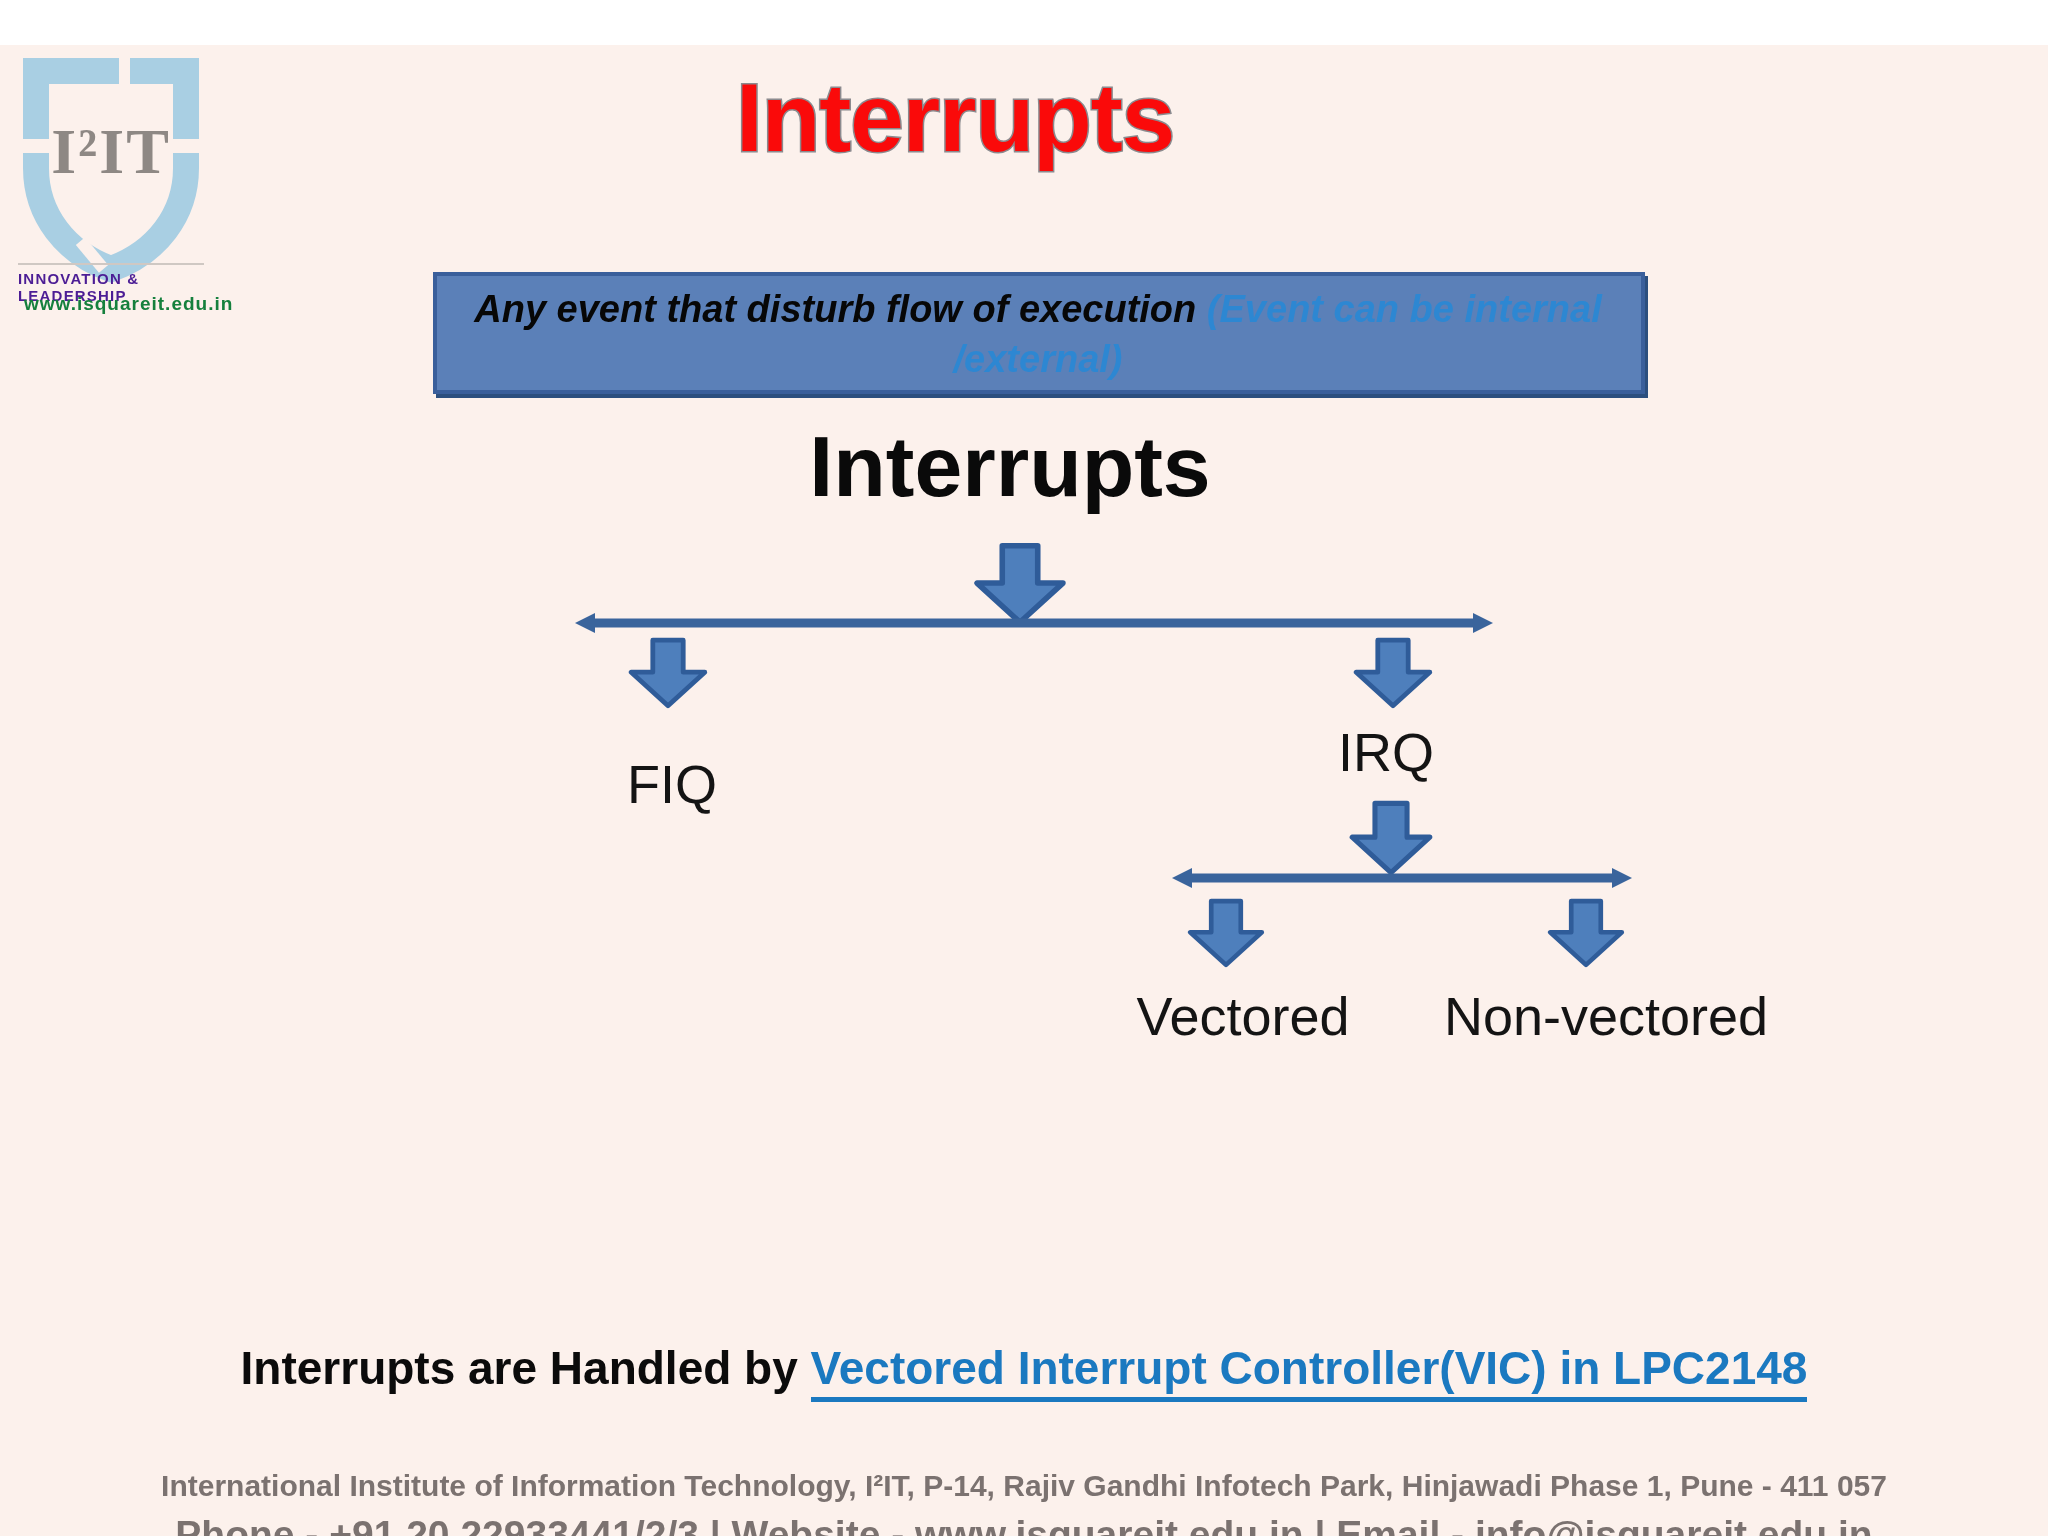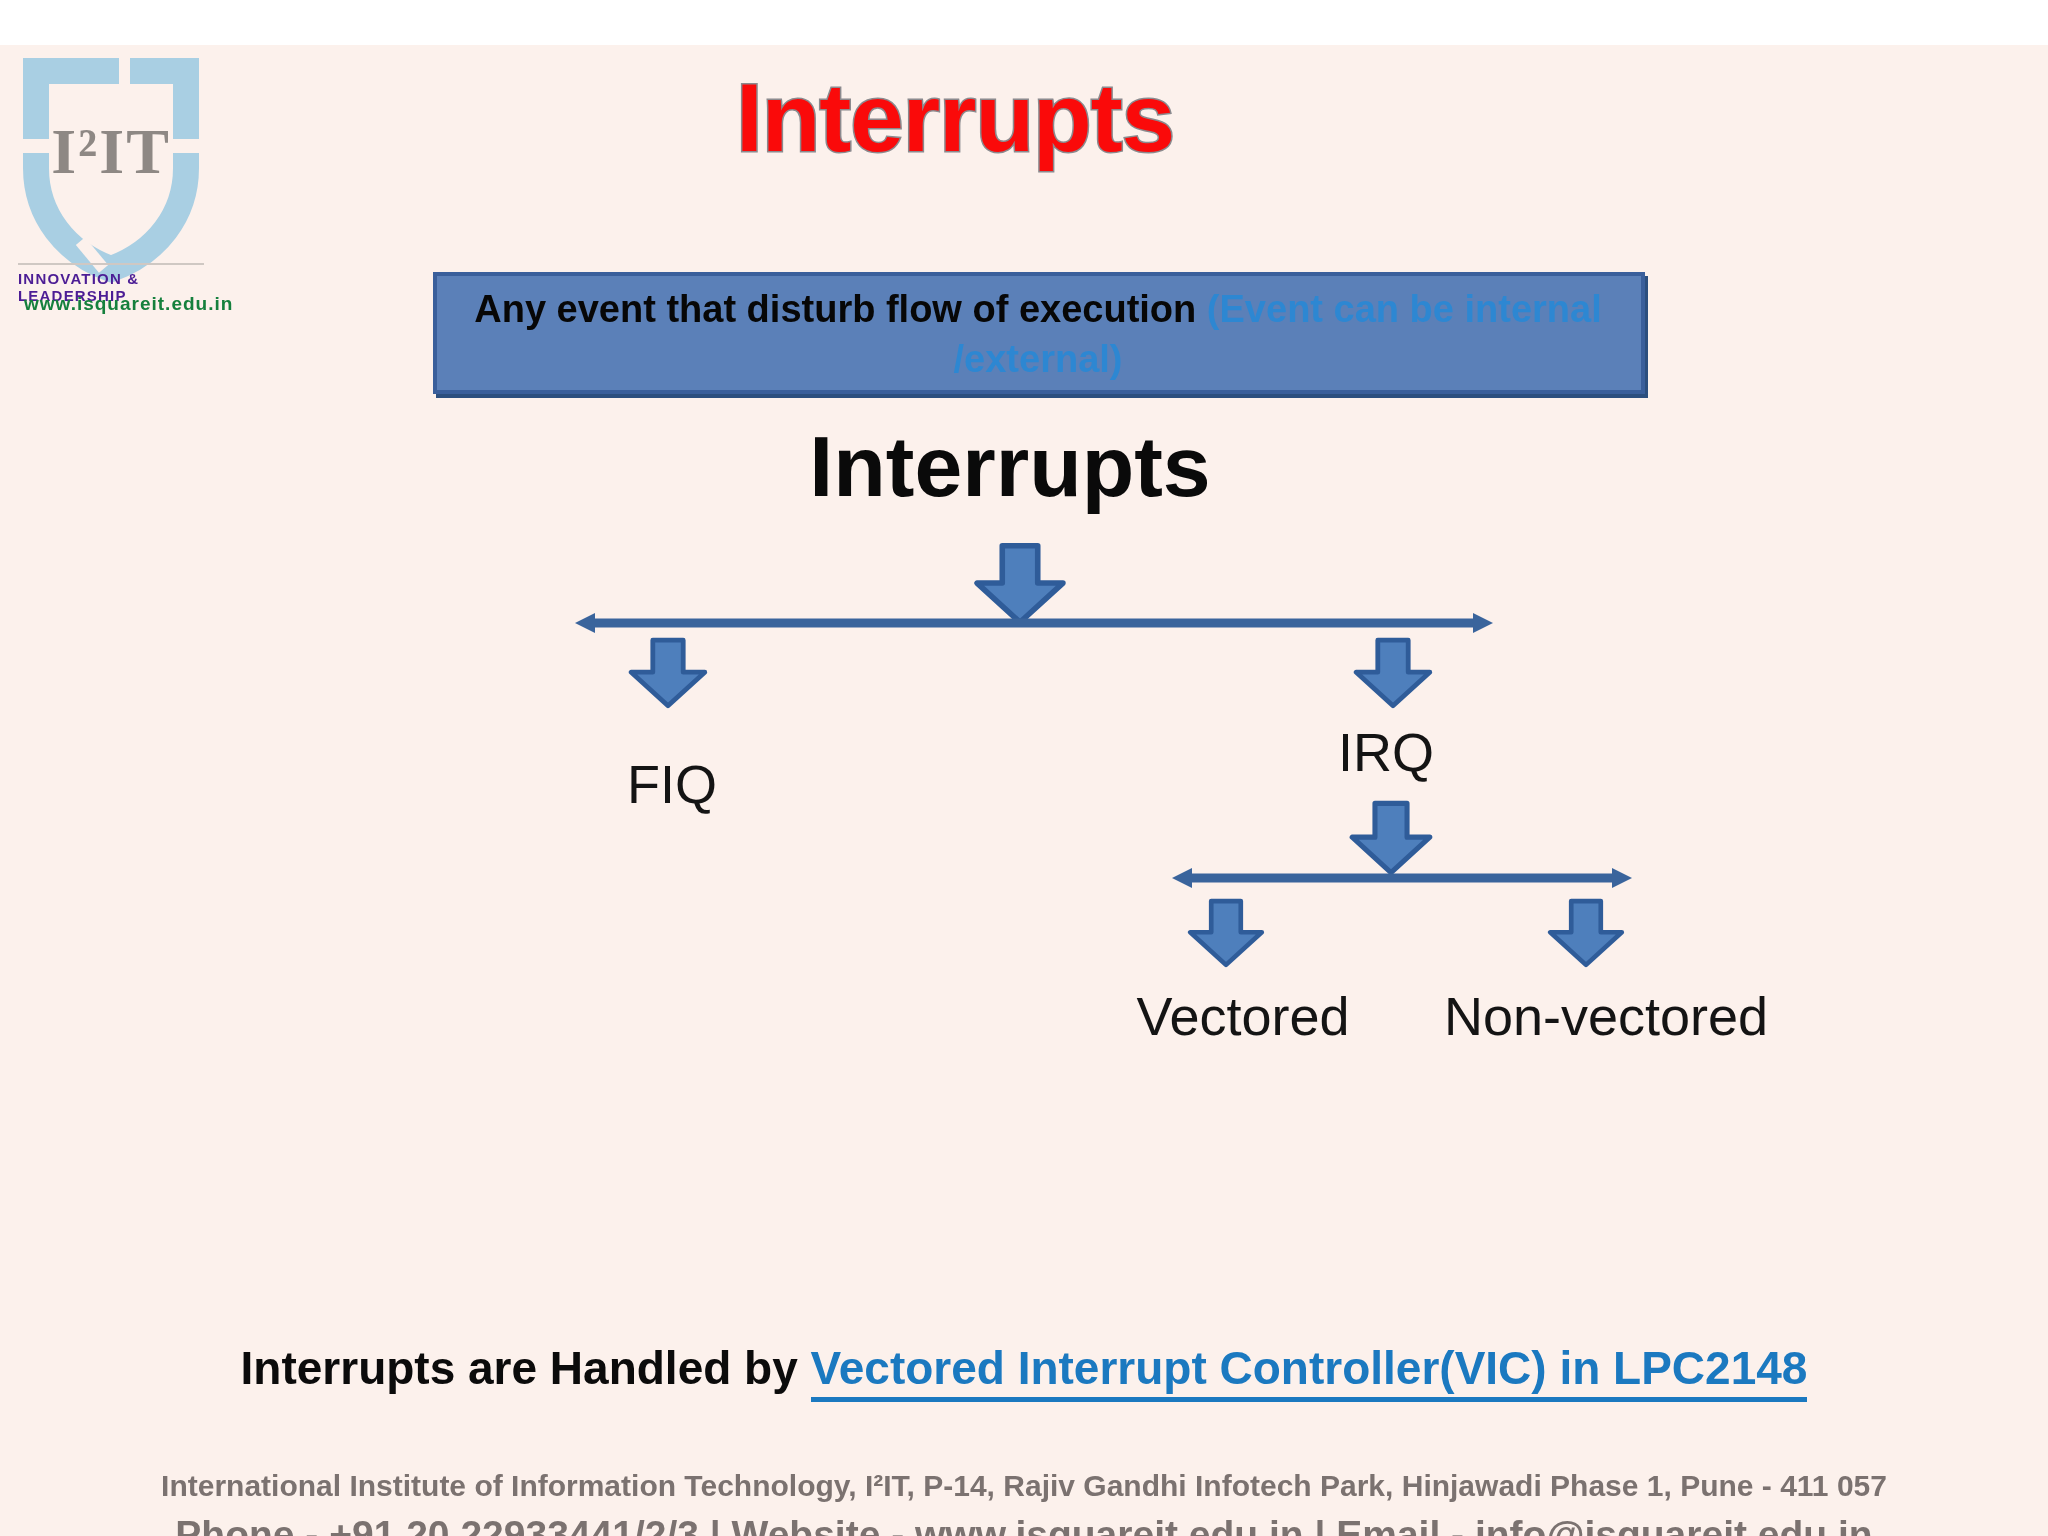--- a/index.html
+++ b/index.html
@@ -45,21 +45,21 @@
   }
   
   .def-box{
     position:absolute;left:433px;top:227px;width:1212px;height:122px;
     background:#5b80b8;
     border:4px solid #3a5f9b;
     box-shadow:3px 4px 0 #2c4f7e;
     box-sizing:border-box;
     text-align:center;
     padding:8px 14px 0 12px;
-    font-size:38px;font-weight:bold;line-height:1.32;
+    font-size:38px;font-weight:bold;line-height:1.32;font-style:italic;
   }
   .def-black{color:#070707;}
   .def-blue{color:#2d87d2;}
   
   .tree-root{
     position:absolute;left:610px;top:372px;width:800px;
     text-align:center;
     font-size:86px;font-weight:bold;color:#0a0a0a;
   }
   .arrow{position:absolute;}

